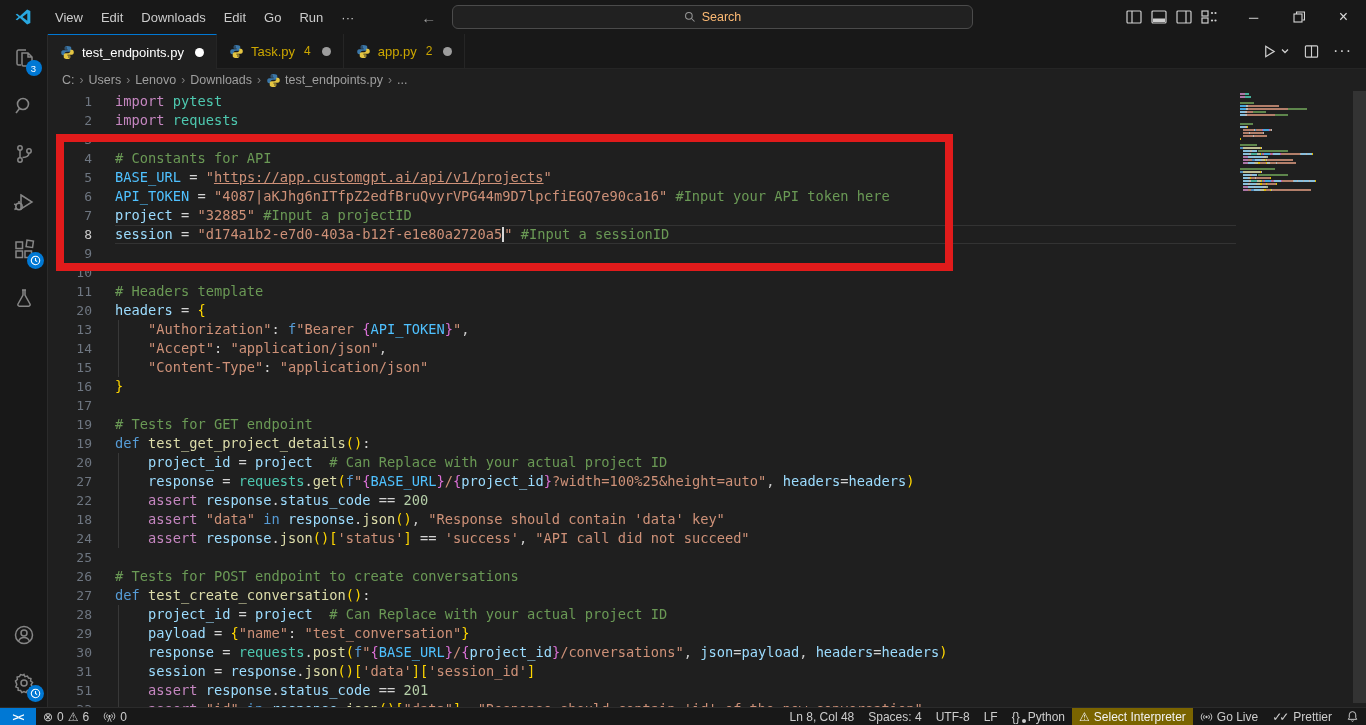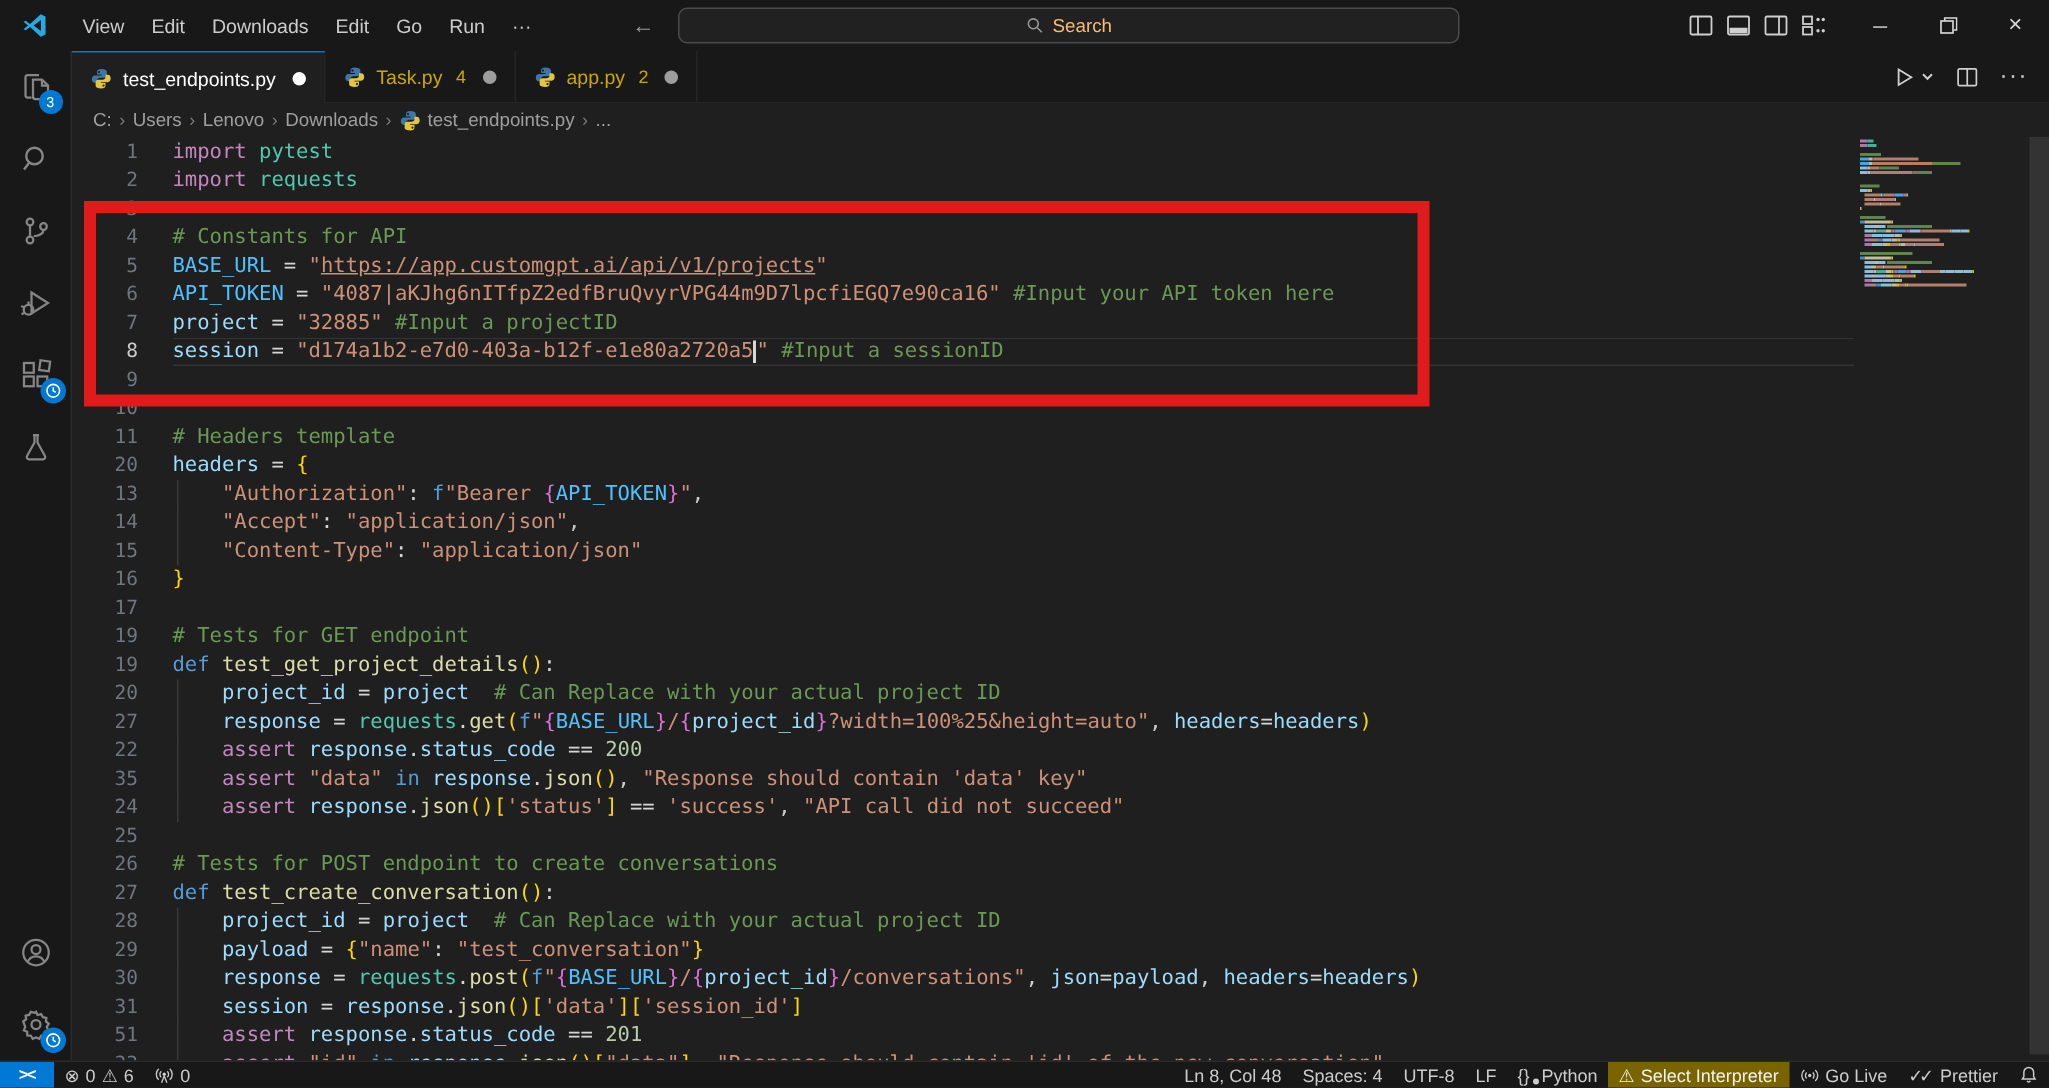--- a/index.html
+++ b/index.html
@@ -323,21 +323,21 @@
         <div class="ln">13</div>
         <div class="ln">14</div>
         <div class="ln">15</div>
         <div class="ln">16</div>
         <div class="ln">17</div>
         <div class="ln">19</div>
         <div class="ln">19</div>
         <div class="ln">20</div>
         <div class="ln">27</div>
         <div class="ln">22</div>
-        <div class="ln">35</div>
+        <div class="ln">18</div>
         <div class="ln">24</div>
         <div class="ln">25</div>
         <div class="ln">26</div>
         <div class="ln">27</div>
         <div class="ln">28</div>
         <div class="ln">29</div>
         <div class="ln">30</div>
         <div class="ln">31</div>
         <div class="ln">51</div>
         <div class="ln">33</div>

